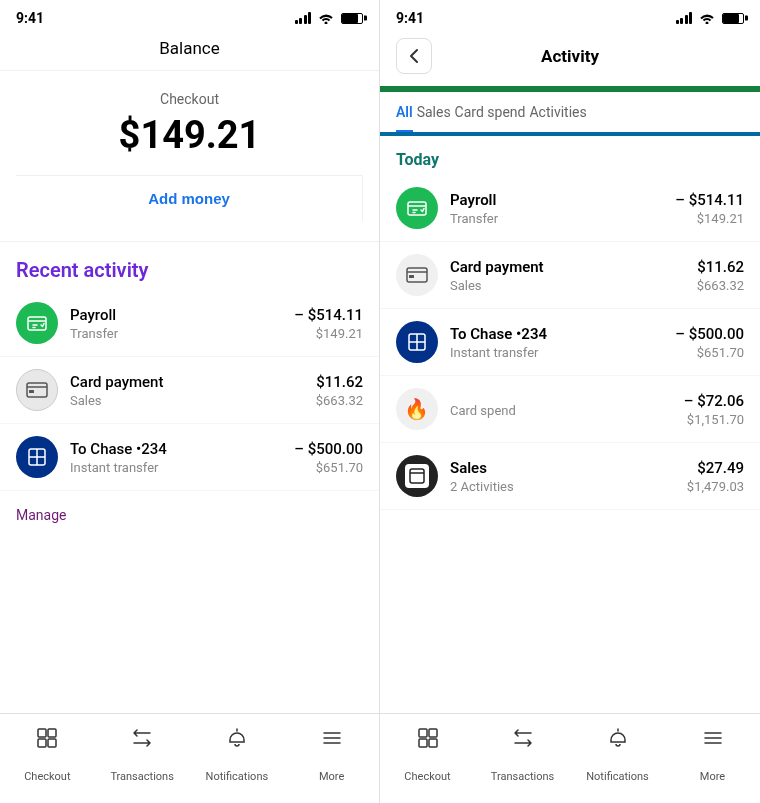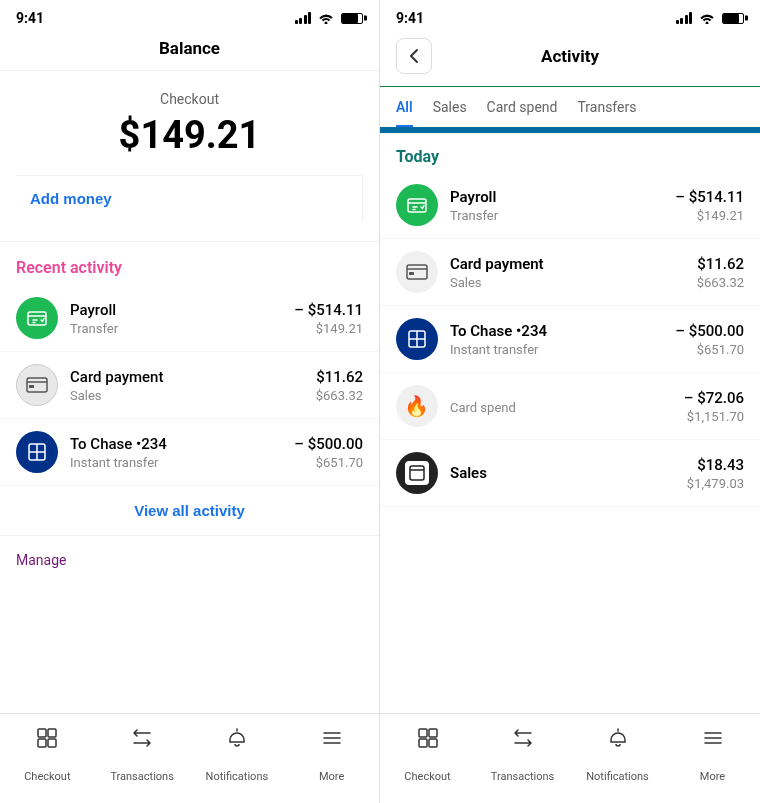--- a/index.html
+++ b/index.html
@@ -83,21 +83,21 @@
       width: 80%;
       height: 100%;
       background: #000;
       border-radius: 1px;
     }
 
     
     .screen-title {
       text-align: center;
       font-size: 17px;
-      font-weight: 700;
+      font-weight: 400;
       padding: 8px 16px 12px;
       border-bottom: 1px solid #f0f0f0;
     }
 
     .balance-section {
       text-align: center;
       padding: 20px 16px;
       border-bottom: 1px solid #f0f0f0;
     }
     .balance-label {
@@ -119,32 +119,32 @@
     }
     .balance-action-btn {
       flex: 1;
       padding: 14px;
       background: none;
       border: none;
       font-size: 15px;
       font-weight: 600;
       color: #1a73e8;
       cursor: pointer;
-      text-align: left;
+      text-align: center;
     }
     .balance-action-btn:first-child {
       border-right: 1px solid #f0f0f0;
     }
 
     
     .section-header {
-      font-size: 16px;
+      font-size: 20px;
       font-weight: 600;
       padding: 16px 16px 8px;
-      color: #ec4899;
+      color: #6d28d9;
     }
 
     .activity-item {
       display: flex;
       align-items: center;
       padding: 12px 16px;
       border-bottom: 1px solid #f5f5f5;
     }
     .activity-icon {
       width: 42px;
@@ -239,21 +239,21 @@
     }
 
     
     svg { display: block; }
 
     
     .activity-header {
       display: flex;
       align-items: center;
       padding: 8px 16px 12px;
-      border-bottom: 1px solid #15803d;
+      border-bottom: 6px solid #15803d;
       justify-content: flex-end;
     }
     .back-btn {
       width: 36px;
       height: 36px;
       border: 1px solid #ddd;
       border-radius: 8px;
       display: flex;
       align-items: center;
       justify-content: center;
@@ -267,22 +267,22 @@
       text-align: center;
       font-size: 17px;
       font-weight: 700;
       padding-right: 48px;
     }
 
     
     .filter-tabs {
       display: flex;
       padding: 12px 16px 0;
-      gap: 20px;
-      border-bottom: 6px solid #0369a1;
+      gap: 4px;
+      border-bottom: 4px solid #0369a1;
     }
     .filter-tab {
       padding-bottom: 10px;
       font-size: 14px;
       cursor: pointer;
       color: #666;
       border-bottom: 2px solid transparent;
       font-weight: 400;
     }
     .filter-tab.active {
@@ -449,21 +449,20 @@
       <div class="activity-info">
         <div class="activity-name">To Chase •234</div>
         <div class="activity-sub">Instant transfer</div>
       </div>
       <div class="activity-amounts">
         <div class="activity-primary">– $500.00</div>
         <div class="activity-secondary">$651.70</div>
       </div>
     </div>
 
-    <button class="view-all-btn">View all activity</button>
 
     <div class="manage-section">Manage</div>
 
     <div class="bottom-nav">
       <div class="nav-item">
         <div class="nav-icon">
           <svg width="24" height="24" viewBox="0 0 24 24" fill="none">
             <rect x="3" y="3" width="8" height="8" rx="1" stroke="#333" stroke-width="1.5"></rect>
             <rect x="13" y="3" width="8" height="8" rx="1" stroke="#333" stroke-width="1.5"></rect>
             <rect x="3" y="13" width="8" height="8" rx="1" stroke="#333" stroke-width="1.5"></rect>
@@ -532,21 +531,21 @@
           <path d="M8 2L2 8l6 6" stroke="#333" stroke-width="2" stroke-linecap="round" stroke-linejoin="round"></path>
         </svg>
       </div>
       <div class="activity-title">Activity</div>
     </div>
 
     <div class="filter-tabs">
       <div class="filter-tab active">All</div>
       <div class="filter-tab">Sales</div>
       <div class="filter-tab">Card spend</div>
-      <div class="filter-tab">Transfers</div>
+      <div class="filter-tab">Activities</div>
     </div>
 
     <div class="date-group-header">Today</div>
 
     <div class="r-activity-item">
       <div class="r-activity-icon green">
         <svg width="22" height="22" viewBox="0 0 22 22" fill="none">
           <rect x="2" y="5" width="18" height="13" rx="2" stroke="white" stroke-width="1.5" fill="none"></rect>
           <path d="M2 9h18" stroke="white" stroke-width="1.5"></path>
           <path d="M7 13h4M7 15.5h2" stroke="white" stroke-width="1.5" stroke-linecap="round"></path>
@@ -616,23 +615,24 @@
       <div class="r-activity-icon dark-circle">
         <div class="sales-icon-inner">
           <svg width="16" height="16" viewBox="0 0 16 16" fill="none">
             <rect x="1" y="1" width="14" height="14" rx="2" stroke="#222" stroke-width="1.5" fill="none"></rect>
             <line x1="1" y1="5" x2="15" y2="5" stroke="#222" stroke-width="1.5"></line>
           </svg>
         </div>
       </div>
       <div class="r-activity-info">
         <div class="r-activity-name">Sales</div>
+        <div class="r-activity-sub">2 Activities</div>
       </div>
       <div class="r-activity-amounts">
-        <div class="r-amount-primary">$18.43</div>
+        <div class="r-amount-primary">$27.49</div>
         <div class="r-amount-secondary">$1,479.03</div>
       </div>
     </div>
 
     <div class="bottom-nav">
       <div class="nav-item">
         <div class="nav-icon">
           <svg width="24" height="24" viewBox="0 0 24 24" fill="none">
             <rect x="3" y="3" width="8" height="8" rx="1" stroke="#333" stroke-width="1.5"></rect>
             <rect x="13" y="3" width="8" height="8" rx="1" stroke="#333" stroke-width="1.5"></rect>

